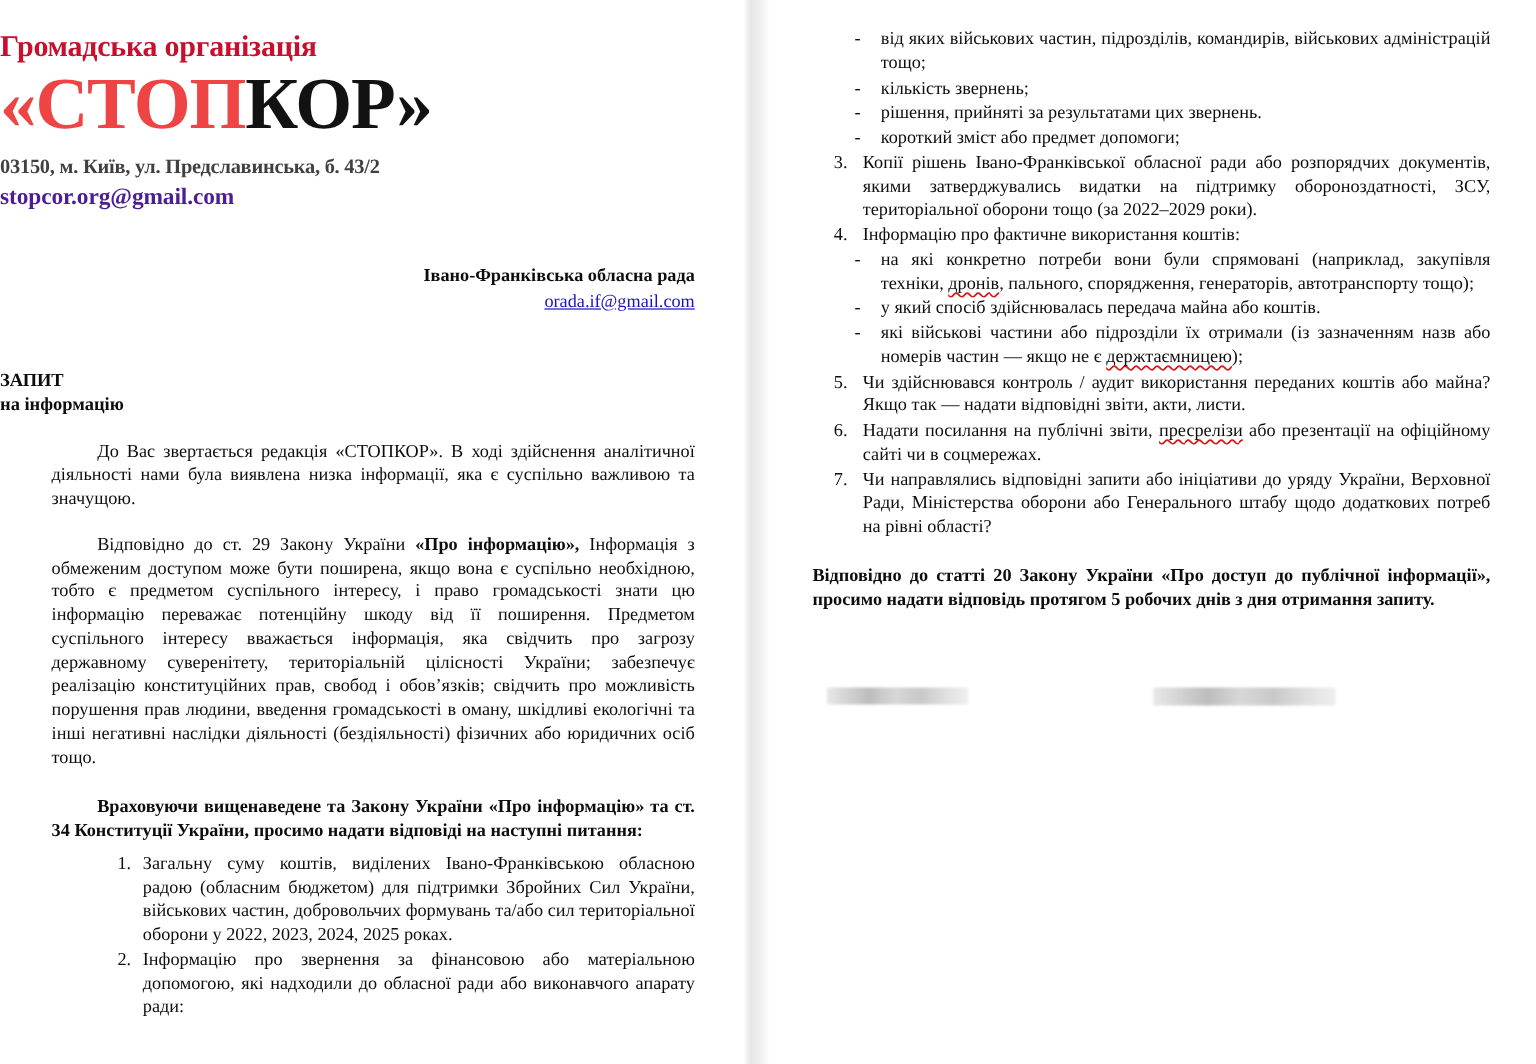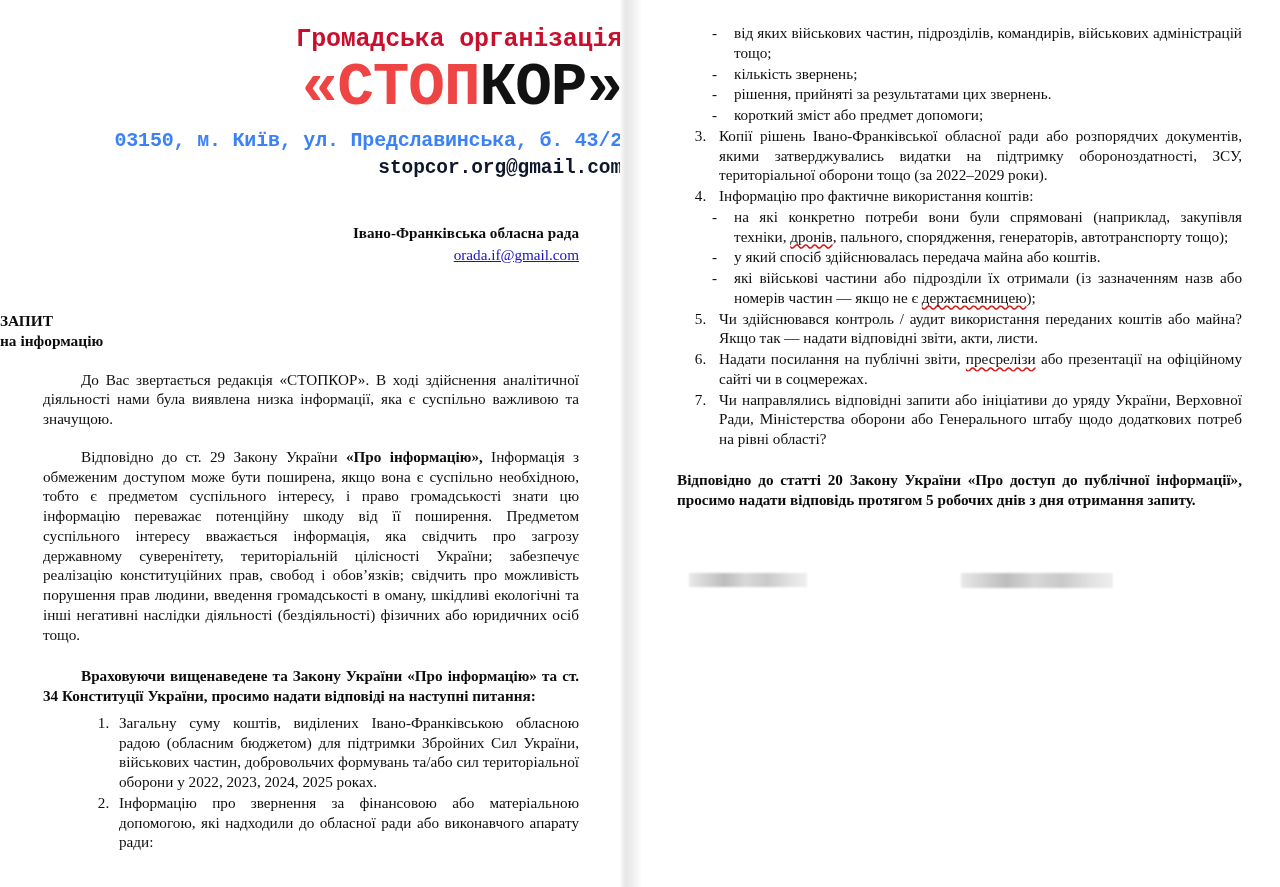--- a/index.html
+++ b/index.html
@@ -38,23 +38,23 @@
         #ffffff 0%,
         #f2f2f2 10%,
         #e7e7e7 28%,
         #ededed 55%,
         #f7f7f7 80%,
         #ffffff 100%);
   }
 
   
   .letterhead {
-    text-align: right;
+    text-align: left;
     padding-top: 26px;
-    font-family: Liberation Mono, monospace;
+    font-family: Liberation Serif, serif;
     user-select: none;
   }
   .lh-org {
     color: #c8102e;
     font-weight: bold;
     font-size: 25px;
     letter-spacing: -0.2px;
     line-height: 1.1;
   }
   .lh-brand {
@@ -62,30 +62,29 @@
     font-size: 61px;
     line-height: 1.06;
     letter-spacing: -1px;
     margin-top: 2px;
     white-space: nowrap;
   }
   .lh-brand .red  { color: #ef4444; }
   .lh-brand .dark { color: #121212; }
   .lh-addr {
     font-weight: bold;
-    font-size: 20px;
-    color: #3b82f6;
+    font-size: 17px;
+    color: #404040;
     margin-top: 9px;
     letter-spacing: -0.2px;
-    margin-left: 32px;
   }
   .lh-mail {
     font-weight: bold;
     font-size: 19.5px;
-    color: #0f172a;
+    color: #4c1d95;
     margin-top: 5px;
     letter-spacing: -0.1px;
   }
 
   
   .doc-body {
     padding: 0 43px 0 43px;
     font-size: 15.2px;
     line-height: 1.30;
   }

